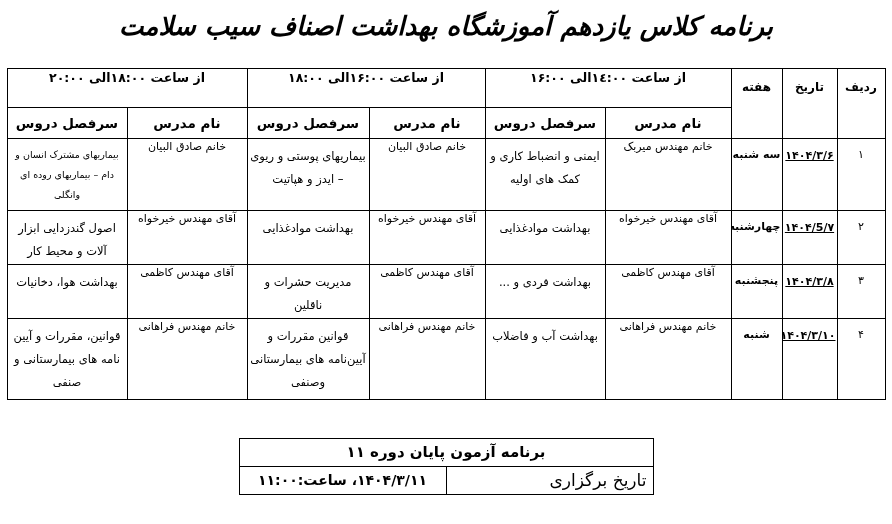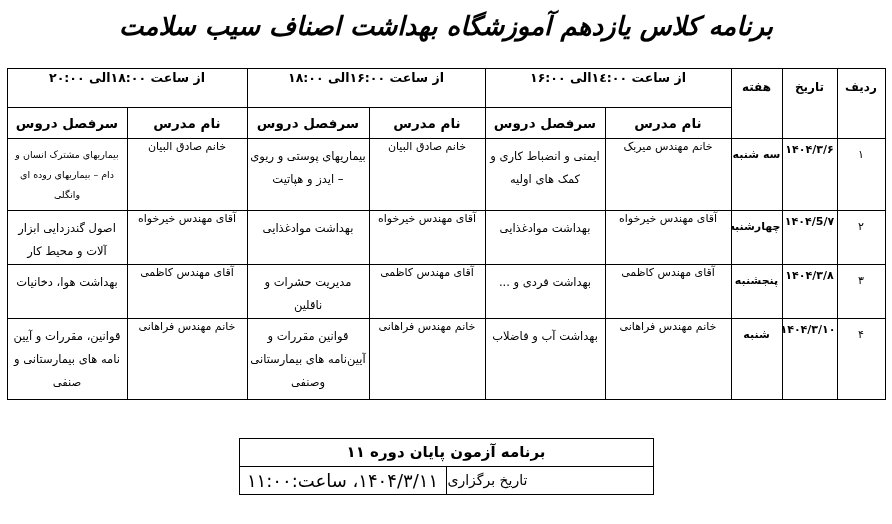--- a/index.html
+++ b/index.html
@@ -45,21 +45,21 @@
   }
   th.sub{
     font-size:13.5px; font-weight:bold;
     vertical-align:middle;
   }
   td.num{
     font-size:11px; vertical-align:top; padding-top:9px;
   }
   td.date{
     font-size:11px; font-weight:bold;
-    vertical-align:top; padding-top:4px;
+    vertical-align:top; padding-top:10px;text-decoration:underline;
   }
   td.day{
     font-size:11px; font-weight:bold;
     vertical-align:top; padding-top:9px;
   }
   td.teacher{
     font-size:11px; vertical-align:top; padding-left:2px; padding-right:2px;
   }
   td.topic{
     font-size:11.5px; font-weight:normal;
@@ -71,25 +71,25 @@
   table.exam{
     width:415px;
     margin:38px auto 4px auto;
   }
   .exam-title-row{ height:28px; }
   .exam-data-row{ height:28px; }
   td.exam-title{
     font-size:15px; font-weight:bold; vertical-align:middle;
   }
   td.exam-label{
-    width:138px; font-size:14px; text-align:left;
+    width:138px; font-size:17px; text-align:right;
     padding-right:6px; vertical-align:middle;
   }
   td.exam-value{
-    font-size:18px; font-weight:normal; vertical-align:middle;
+    font-size:14px; font-weight:bold; vertical-align:middle;
   }
 </style>
 </head>
 <body>
 
 <div class="page-title">برنامه کلاس یازدهم آموزشگاه بهداشت اصناف سیب سلامت</div>
 
 <table class="main" dir="rtl">
   <colgroup>
     <col style="width:48px">

